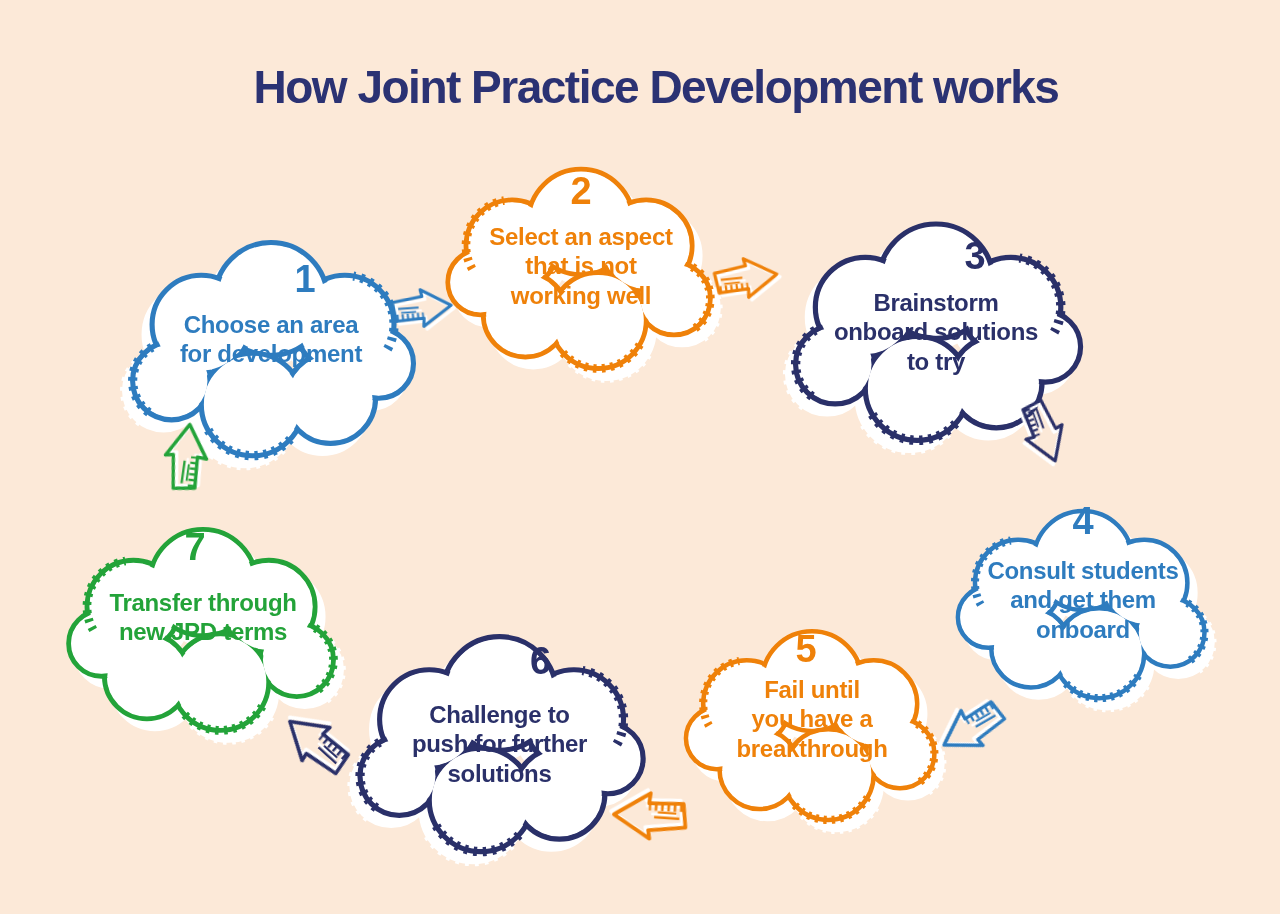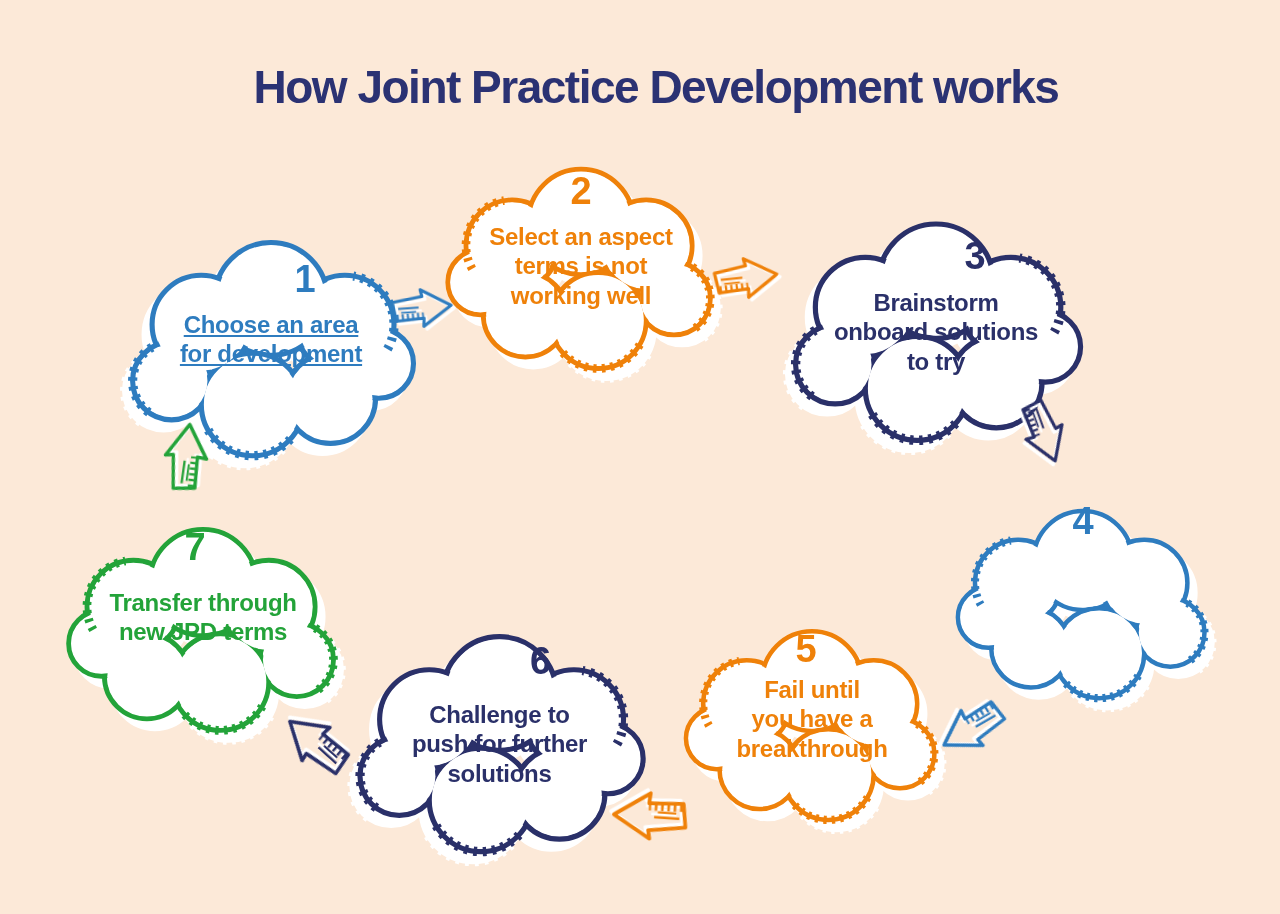--- a/index.html
+++ b/index.html
@@ -37,21 +37,21 @@
   }
   .label{
     position:absolute;left:0;right:0;
     text-align:center;
     font-size:24px;font-weight:bold;
     line-height:1.22;
     letter-spacing:-0.3px;
     white-space:pre-line;
   }
   .s1{left:112px;top:222px;width:318px;height:246px;}
-  .s1 .num{top:36px;left:34px;}   .s1 .label{top:88px;text-decoration:underline;}
+  .s1 .num{top:36px;left:34px;}   .s1 .label{top:88px;}
   .s2{left:437px;top:150px;width:288px;height:230px;}
   .s2 .num{top:20px;}             .s2 .label{top:72px;}
   .s3{left:780px;top:203px;width:312px;height:250px;}
   .s3 .num{top:32px;left:39px;}   .s3 .label{top:85px;}
   .s4{left:948px;top:482px;width:270px;height:238px;}
   .s4 .num{top:18px;}             .s4 .label{top:74px;}
   .s5{left:676px;top:606px;width:272px;height:232px;}
   .s5 .num{top:22px;left:-6px;}   .s5 .label{top:69px;}
   .s6{left:342px;top:616px;width:315px;height:248px;}
   .s6 .num{top:24px;left:41px;}   .s6 .label{top:84px;}
@@ -119,39 +119,42 @@
     <div class="label">Choose an area
 for development</div>
   </div>
 
   <div class="step s2" style="color: rgb(239, 129, 9);">
     <svg class="cloud">
         <use href="#cloud-sym"></use>
       </svg>
     <div class="num">2</div>
     <div class="label">Select an aspect
-terms is not
+that is not
 working well</div>
   </div>
 
   <div class="step s3" style="color: rgb(42, 48, 105);">
     <svg class="cloud mirror">
         <use href="#cloud-sym"></use>
       </svg>
     <div class="num">3</div>
     <div class="label">Brainstorm
 onboard solutions
 to try</div>
   </div>
 
   <div class="step s4" style="color: rgb(46, 124, 191);">
     <svg class="cloud">
         <use href="#cloud-sym"></use>
       </svg>
     <div class="num">4</div>
+    <div class="label">Consult students
+and get them
+onboard</div>
   </div>
 
   <div class="step s5" style="color: rgb(239, 129, 9);">
     <svg class="cloud">
         <use href="#cloud-sym"></use>
       </svg>
     <div class="num">5</div>
     <div class="label">Fail until
 you have a
 breakthrough</div>

